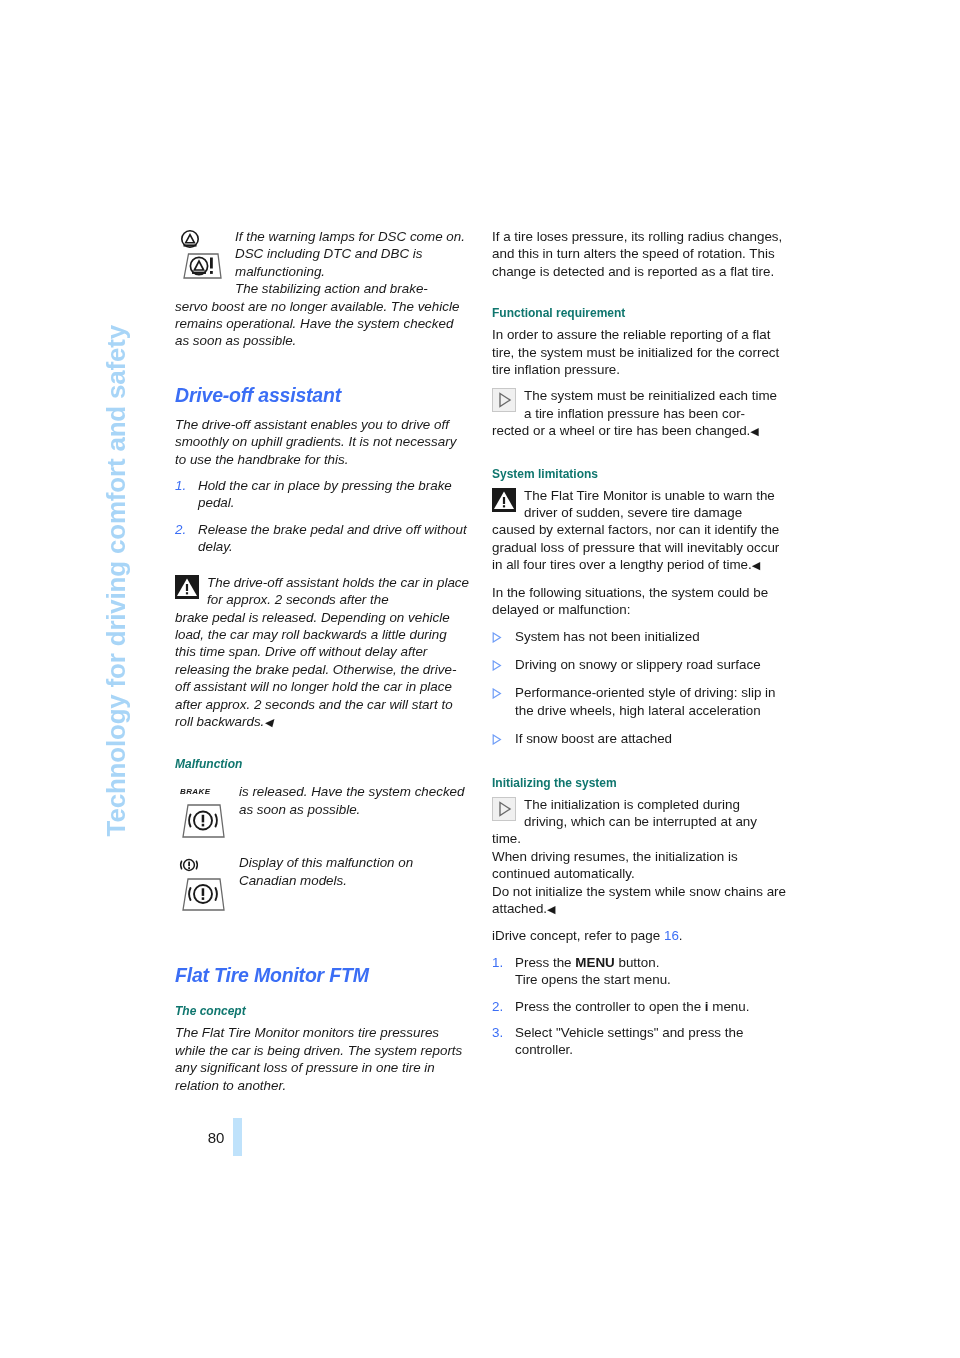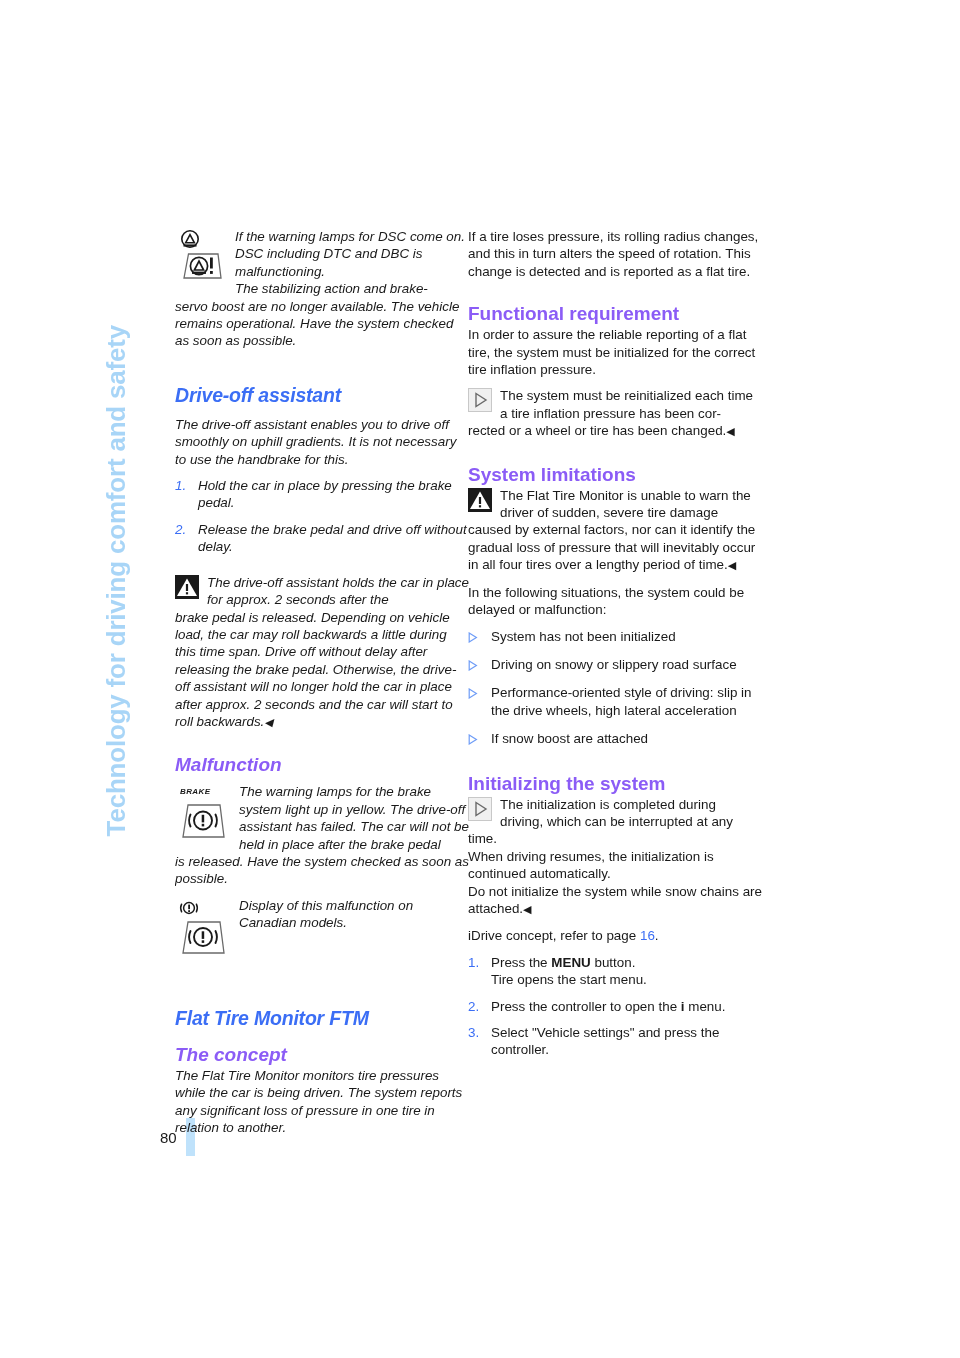--- a/index.html
+++ b/index.html
@@ -39,21 +39,21 @@
   }
 
   
   #page-footer {
     position: absolute;
     left: 160px;
     top: 1118px;
     width: 130px;
     display: flex;
     align-items: center;
-    justify-content: flex-start;
+    justify-content: center;
     gap: 9px;
   }
   #page-footer .num {
     font-size: 15px;
     color: #1a1a1a;
     line-height: 1;
   }
   #page-footer .bar {
     width: 9px;
     height: 38px;
@@ -62,39 +62,39 @@
 
   
   .col {
     position: absolute;
     top: 228px;
     width: 294px;
     font-size: 13.4px;
     line-height: 17.4px;
   }
   #col-left  { left: 175px; font-style: italic; }
-  #col-right { left: 468px; }
+  #col-right { left: 492px; }
 
   p { margin: 0; }
   .gap { height: 15px; }
   .gap-s { height: 9px; }
   .gap-l { height: 24px; }
 
   h1.sect {
     font-size: 19.5px;
     font-weight: bold;
     color: #3b6ef5;
     margin: 0;
     line-height: 23px;
     letter-spacing: -0.2px;
   }
   h2.sub {
-    font-size: 19px;
+    font-size: 12px;
     font-weight: bold;
-    color: #8b5cf6;
+    color: #0f766e;
     margin: 0;
     line-height: 19px;
   }
   .blue { color: #3b6ef5; }
   .bold { font-weight: bold; }
   .endmark { font-size: 11px; letter-spacing: -0.5px; }
 
   
   .olist { margin: 0; }
   .oitem {
@@ -231,21 +231,20 @@
           <circle cx="28" cy="37.5" r="9"></circle>
         </g>
         <rect x="26.7" y="31.8" width="2.5" height="7.6" fill="#1a1a1a"></rect>
         <rect x="26.7" y="40.8" width="2.5" height="2.6" fill="#1a1a1a"></rect>
         <g fill="none" stroke="#1a1a1a" stroke-width="1.9" stroke-linecap="round">
           <path d="M15.5 31.5 A 14 14 0 0 0 15.5 43.5"></path>
           <path d="M40.5 31.5 A 14 14 0 0 1 40.5 43.5"></path>
         </g>
       </svg>
     </div>
-    <p>The warning lamps for the brake system light up in yellow. The drive-off assistant has failed. The car will not be held in place after the brake pedal</p>
     <p>is released. Have the system checked as soon as possible.</p>
   </div>
 
   <div class="gap-s"></div>
 
   <div class="lampblock">
     <div class="lamps">
       <svg width="54" height="62" viewBox="0 0 54 62">
         <g fill="none" stroke="#1a1a1a" stroke-width="1.5">
           <circle cx="14" cy="11" r="5.4"></circle>

